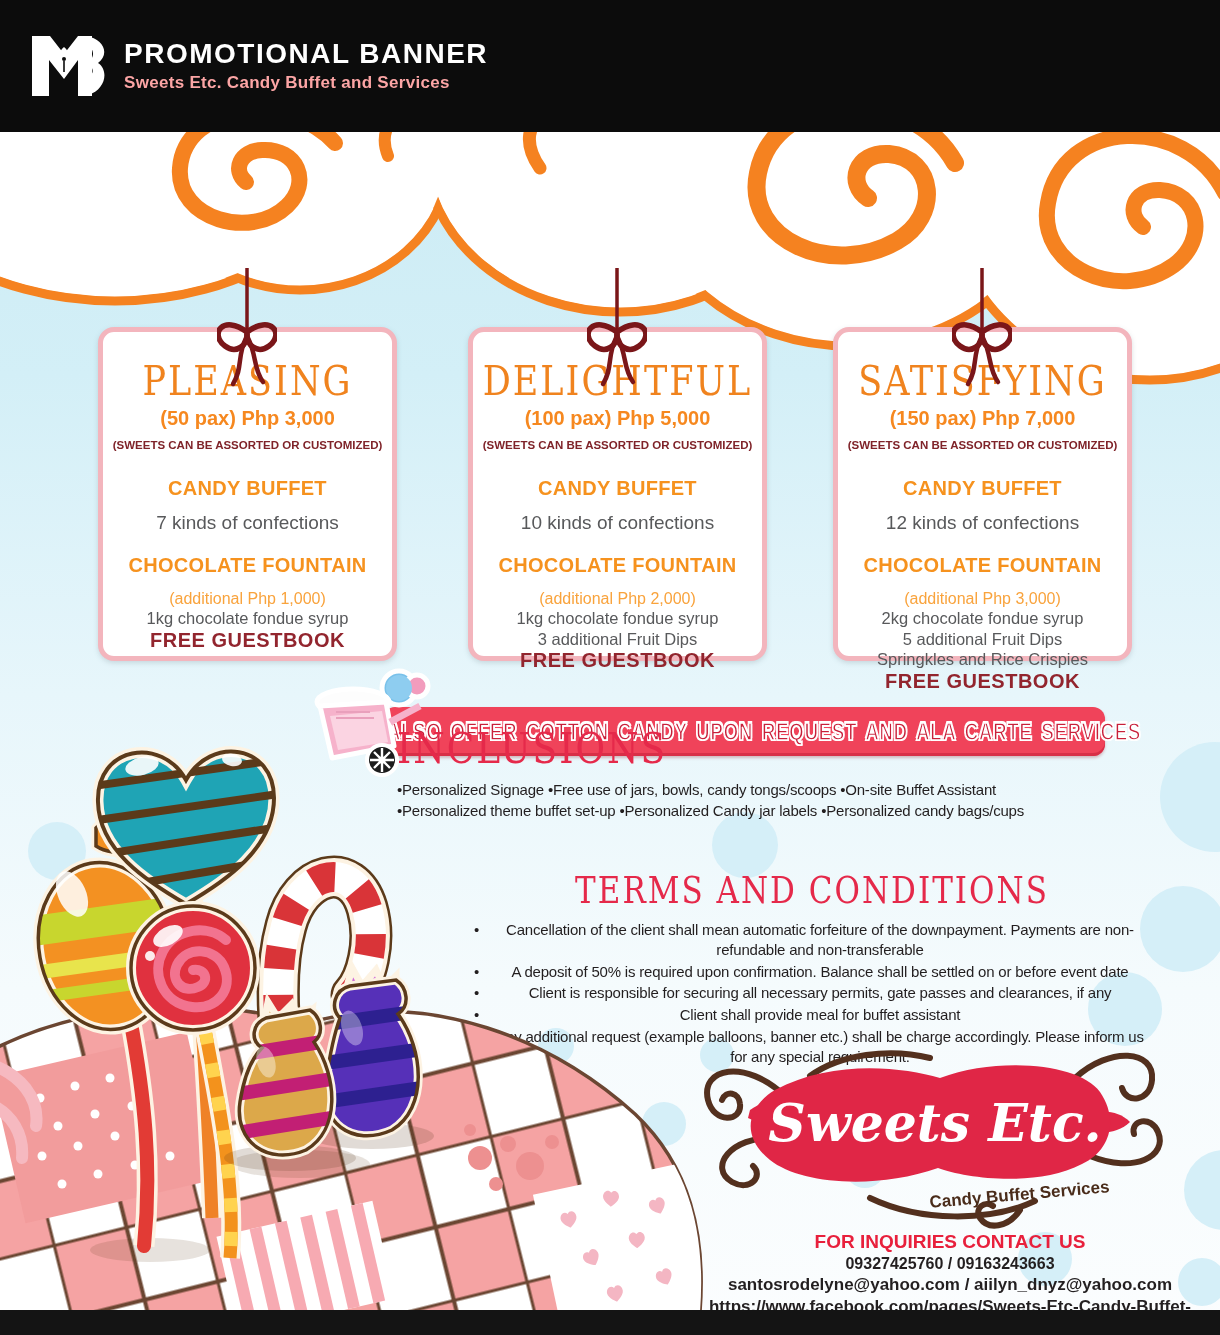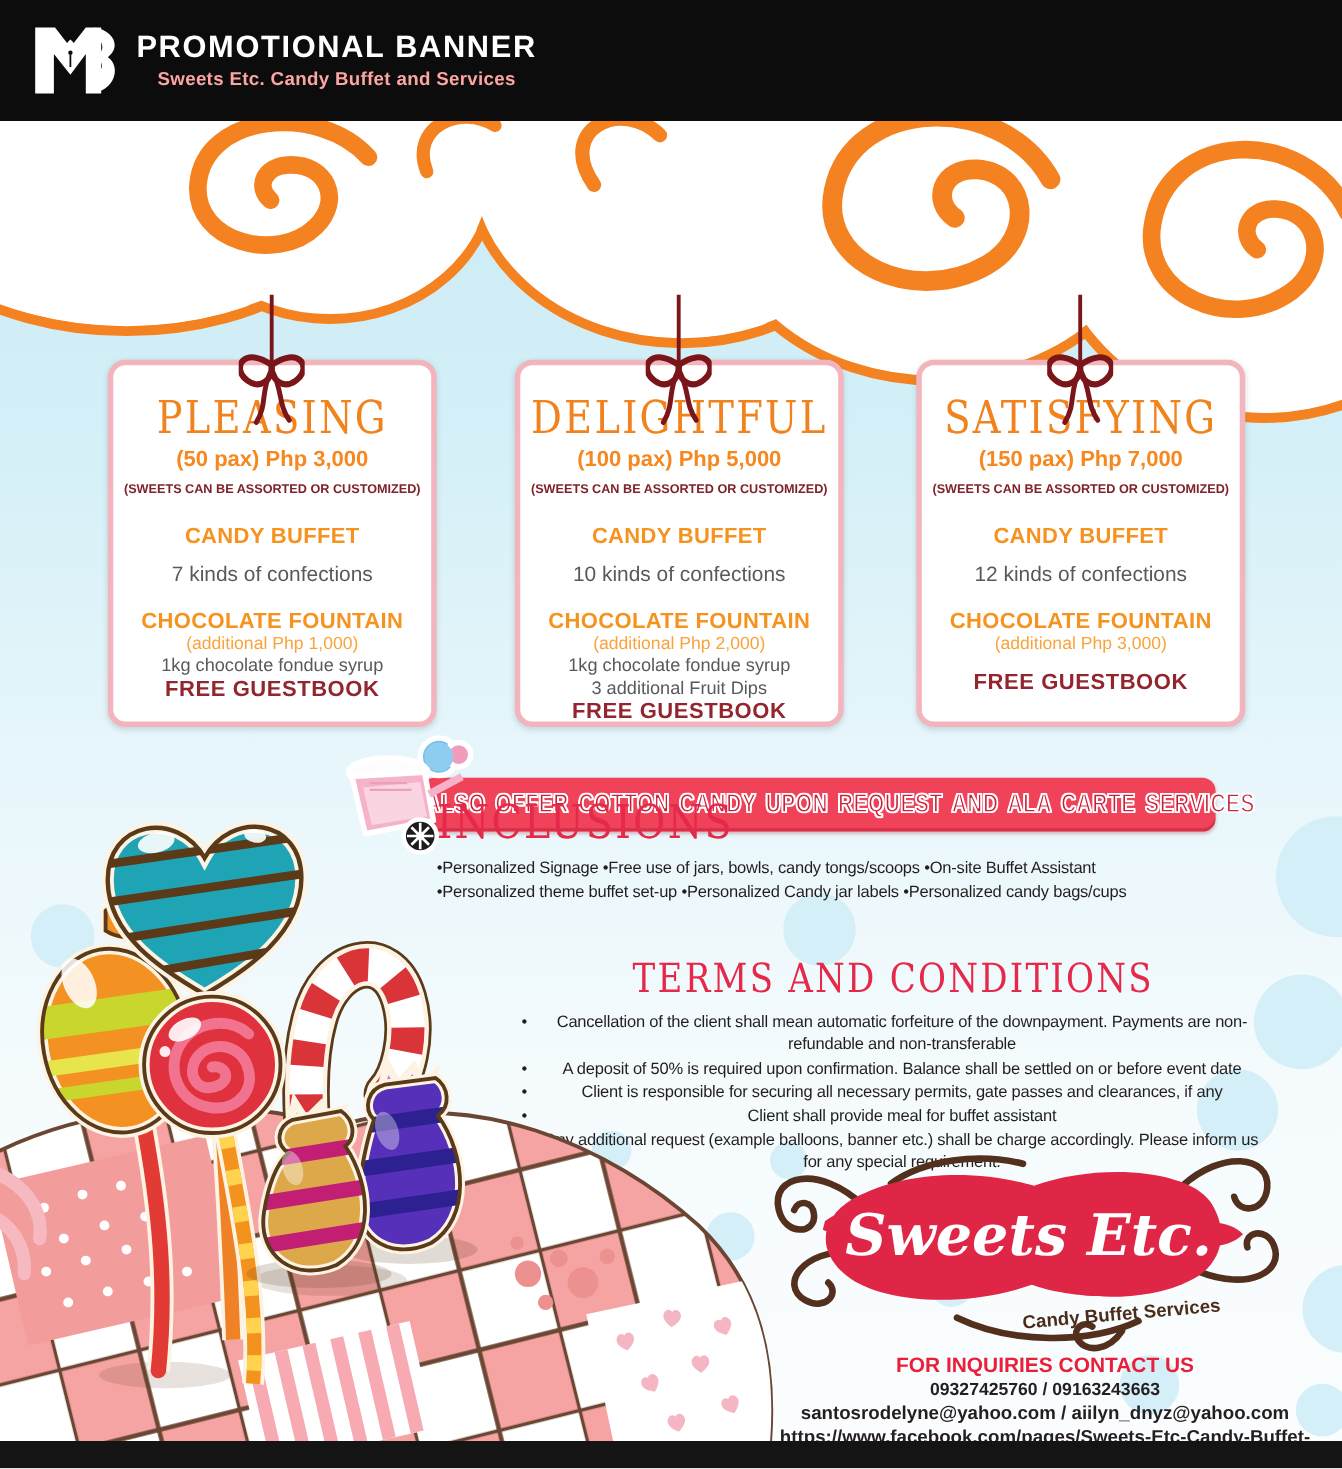--- a/index.html
+++ b/index.html
@@ -1,41 +1,41 @@
 <!DOCTYPE html>
 <html><head>
 <meta charset="utf-8">
 <style>
   html,body{margin:0;padding:0;}
   .stage{position:relative;width:1220px;height:1335px;overflow:hidden;
     background:linear-gradient(180deg,#c9eaf3 0%,#d3eff7 28%,#e7f6fb 52%,#f5fbfd 74%,#fbfdfe 100%);
     font-family:"Liberation Sans",sans-serif;}
   
-  .topbar{position:absolute;top:0;left:0;right:0;height:110px;background:#0c0c0c;
-    display:flex;align-items:center;padding-left:30px;gap:16px;z-index:7;text-align:center;}
+  .topbar{position:absolute;top:0;left:0;right:0;height:132px;background:#0c0c0c;
+    display:flex;align-items:center;padding-left:30px;gap:16px;z-index:7;}
   .h-title{color:#fff;font-size:28px;font-weight:bold;letter-spacing:1.5px;line-height:1.1;}
   .h-sub{color:#fca5a5;font-size:17px;font-weight:600;margin-top:4px;letter-spacing:.3px;}
   
   .clouds{position:absolute;top:108px;left:0;z-index:1;pointer-events:none;}
   .bow{position:absolute;z-index:3;pointer-events:none;}
   .dot{position:absolute;border-radius:50%;background:#d5eff8;z-index:1;}
   
   .card{position:absolute;top:327px;width:299px;height:334px;background:#fff;
     border:5px solid #f3b5bd;border-radius:16px;box-sizing:border-box;z-index:2;
     display:flex;flex-direction:column;align-items:center;text-align:center;
     padding-top:32px;box-shadow:0 2px 5px rgba(110,130,140,.25);}
   .c1{left:98px}.c2{left:468px}.c3{left:833px}
   .fancy{font-family:"DejaVu Serif",serif;transform:scaleY(1.18);transform-origin:center;}
   .pkg-name{font-size:35px;line-height:1;color:#f0831e;letter-spacing:2px;}
   .pkg-price{margin-top:8px;font-weight:bold;font-size:20px;color:#f6881f;}
   .pkg-note{margin-top:9px;font-weight:bold;font-size:11.5px;color:#7f2329;}
   .sec-h{margin-top:26px;font-weight:bold;font-size:20px;color:#f6921e;letter-spacing:.3px;}
   .sec-h.mt{margin-top:20px;}
   .sec-line{margin-top:12px;font-size:19px;color:#58595b;}
-  .sec-sub{font-size:16px;color:#f9a33c;}
+  .sec-sub{font-size:16px;color:#f9a33c;margin-top:13px;}
   .sec-lines{font-size:16.5px;color:#58595b;line-height:1.25;}
   .pkg-footer{margin-top:auto;margin-bottom:24px;font-weight:bold;font-size:20px;color:#92252e;letter-spacing:.5px;}
   
   .offer-ribbon{position:absolute;left:383px;top:707px;width:722px;height:49px;background:#f0435a;
     border-radius:12px;z-index:2;display:flex;align-items:center;justify-content:center;
     box-shadow:inset 0 -3px 0 #d82f47,0 2px 3px rgba(150,40,50,.3);}
   .offer-text{font-weight:bold;font-size:19px;letter-spacing:.5px;word-spacing:3px;color:#c8203a;
     -webkit-text-stroke:1.2px #fff;
     text-shadow:-1px -1px 0 #fff,1px -1px 0 #fff,-1px 1px 0 #fff,1px 1px 0 #fff;
     transform:scaleY(1.25);white-space:nowrap;}
@@ -146,20 +146,25 @@
   </section>
 
   <section class="card c3">
     <div class="pkg-name fancy">SATISFYING</div>
     <div class="pkg-price">(150 pax) Php 7,000</div>
     <div class="pkg-note">(SWEETS CAN BE ASSORTED OR CUSTOMIZED)</div>
     <div class="sec-h">CANDY BUFFET</div>
     <div class="sec-line">12 kinds of confections</div>
     <div class="sec-h mt">CHOCOLATE FOUNTAIN</div>
     <div class="sec-sub">(additional Php 3,000)</div>
+    <div class="sec-lines">
+        <div>2kg chocolate fondue syrup</div>
+        <div>5 additional Fruit Dips</div>
+        <div>Springkles and Rice Crispies</div>
+      </div>
     <div class="pkg-footer">FREE GUESTBOOK</div>
   </section>
 
   <svg class="bow" style="left:217px;top:268px" width="60" height="140" viewBox="0 0 60 140">
     <g fill="none" stroke="#7a1619" stroke-linecap="round">
       <path d="M30,0 V64" stroke-width="3.5"></path>
       <path d="M30,64 C6,46 -8,66 8,78 C20,87 31,76 30,66" stroke-width="5.5"></path>
       <path d="M30,64 C54,46 68,66 52,78 C40,87 29,76 30,66" stroke-width="5.5"></path>
       <path d="M29,70 C20,88 26,100 16,116" stroke-width="4.5"></path>
       <path d="M31,70 C40,88 36,100 46,114" stroke-width="4.5"></path>

